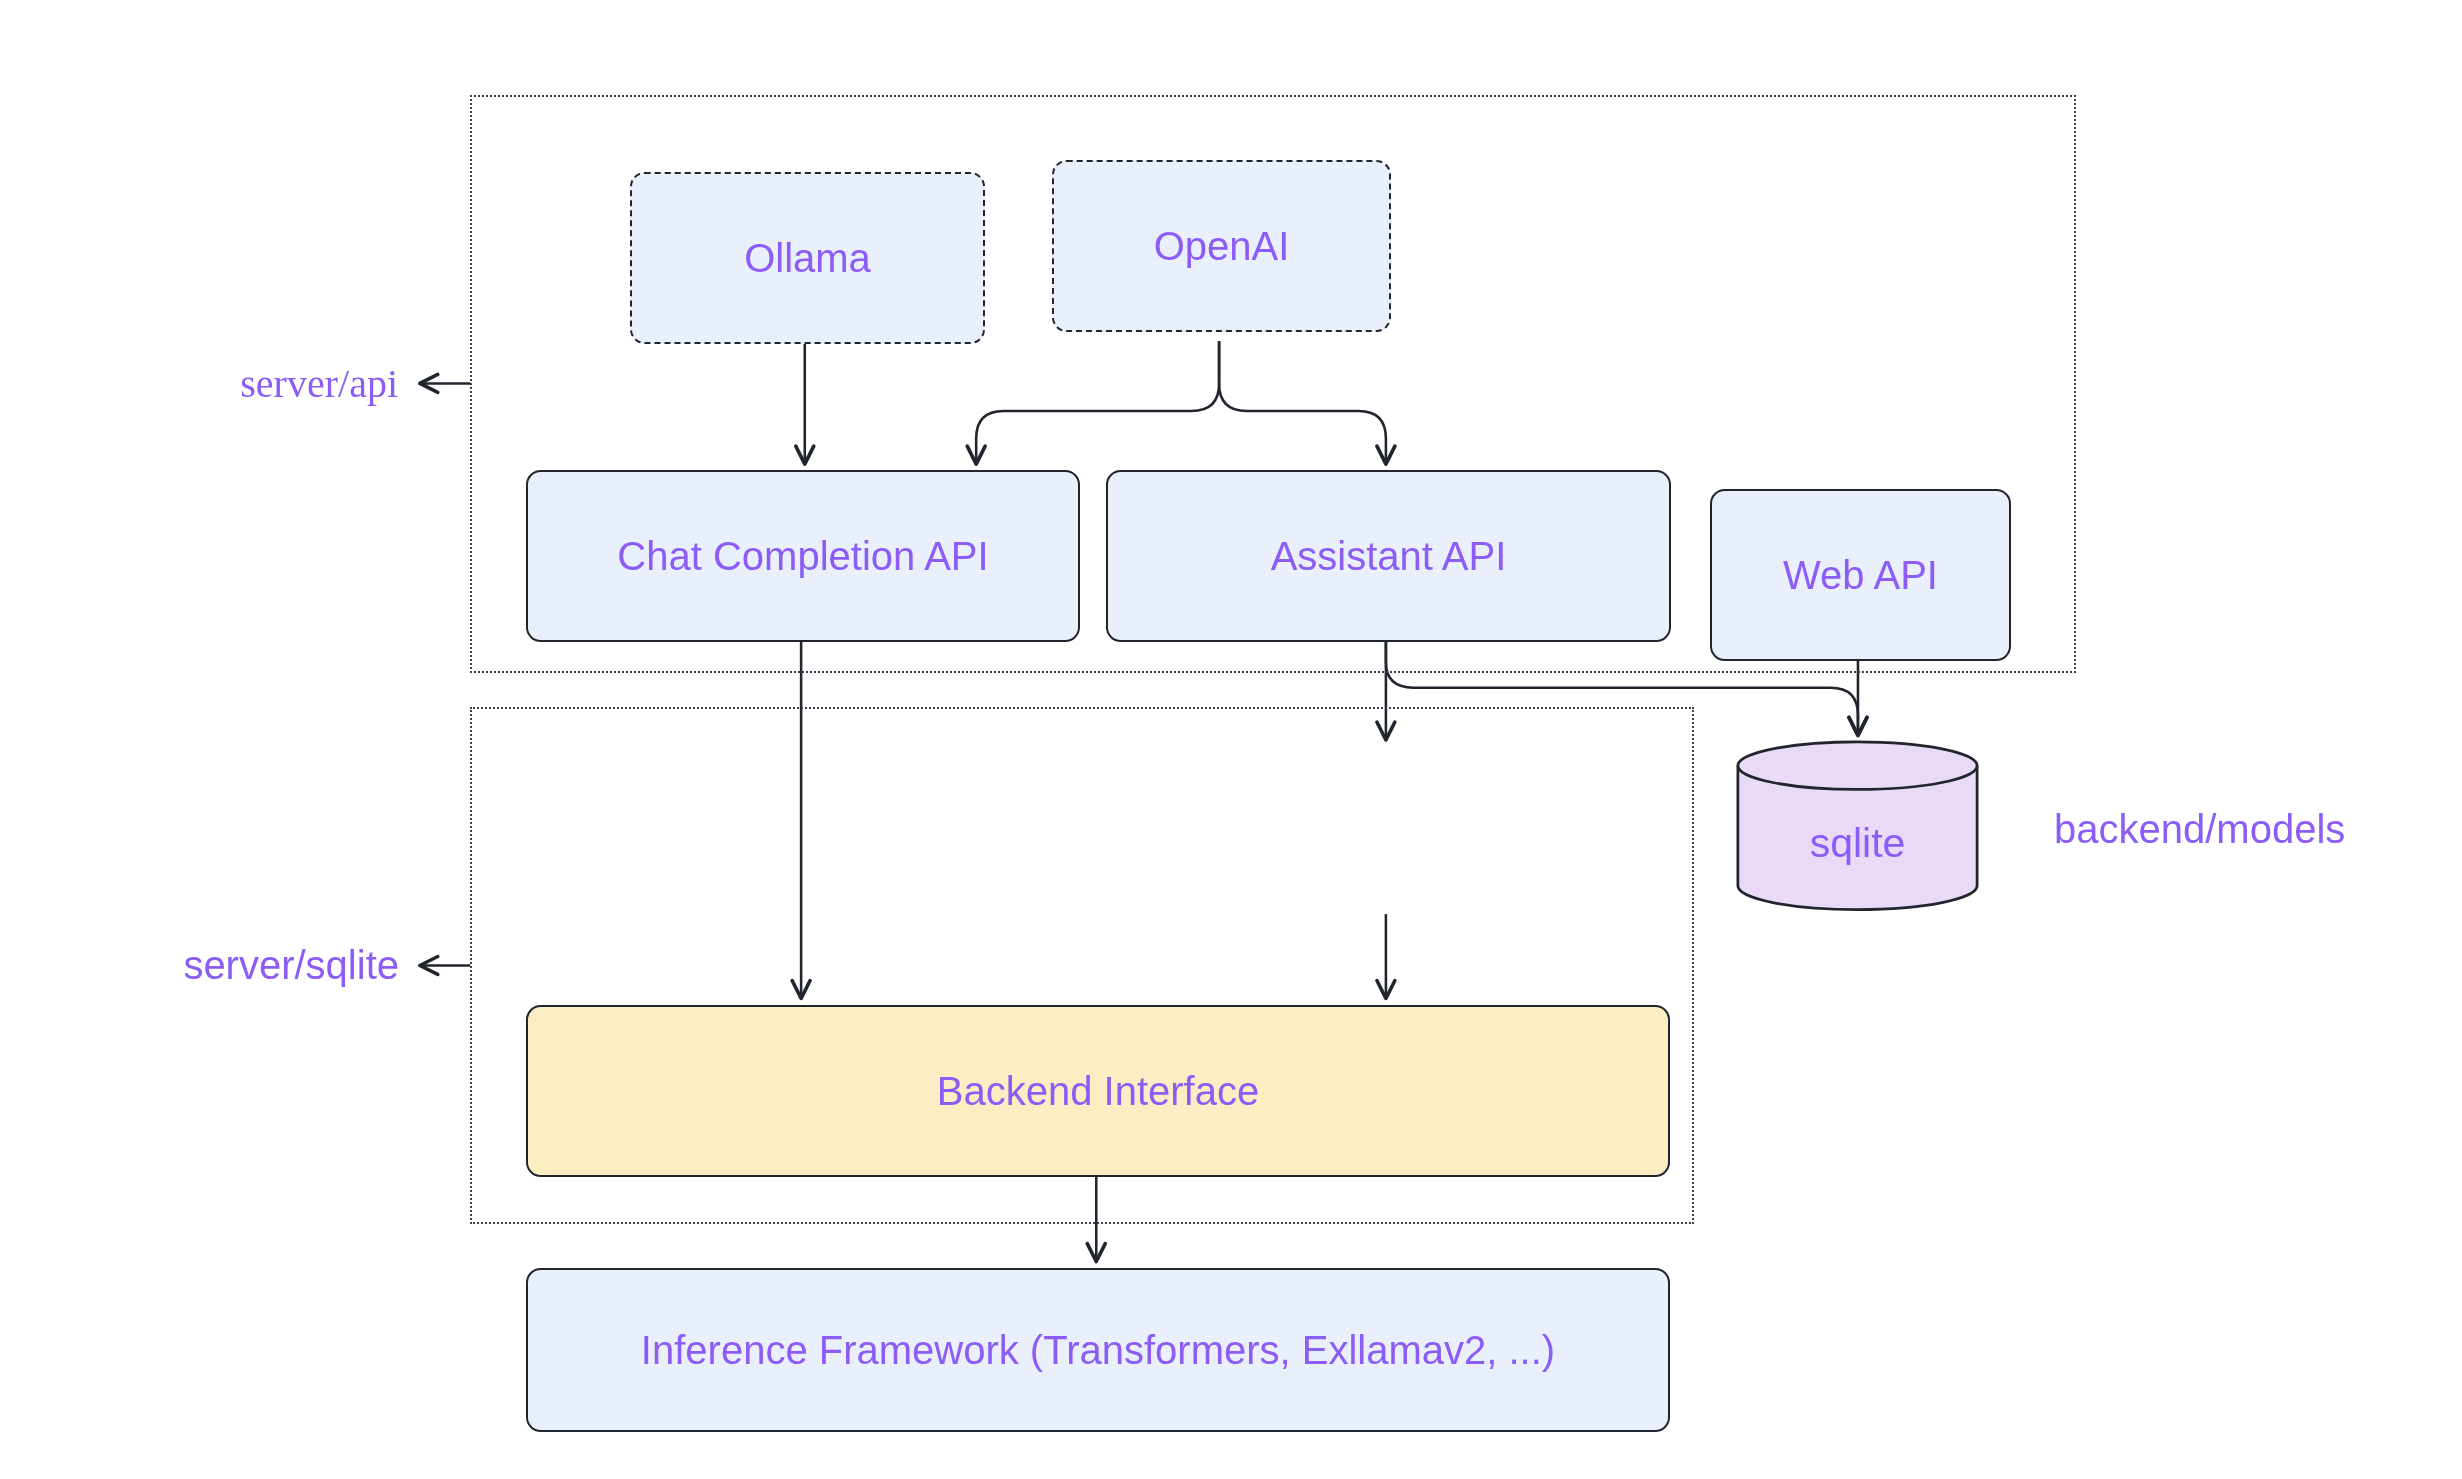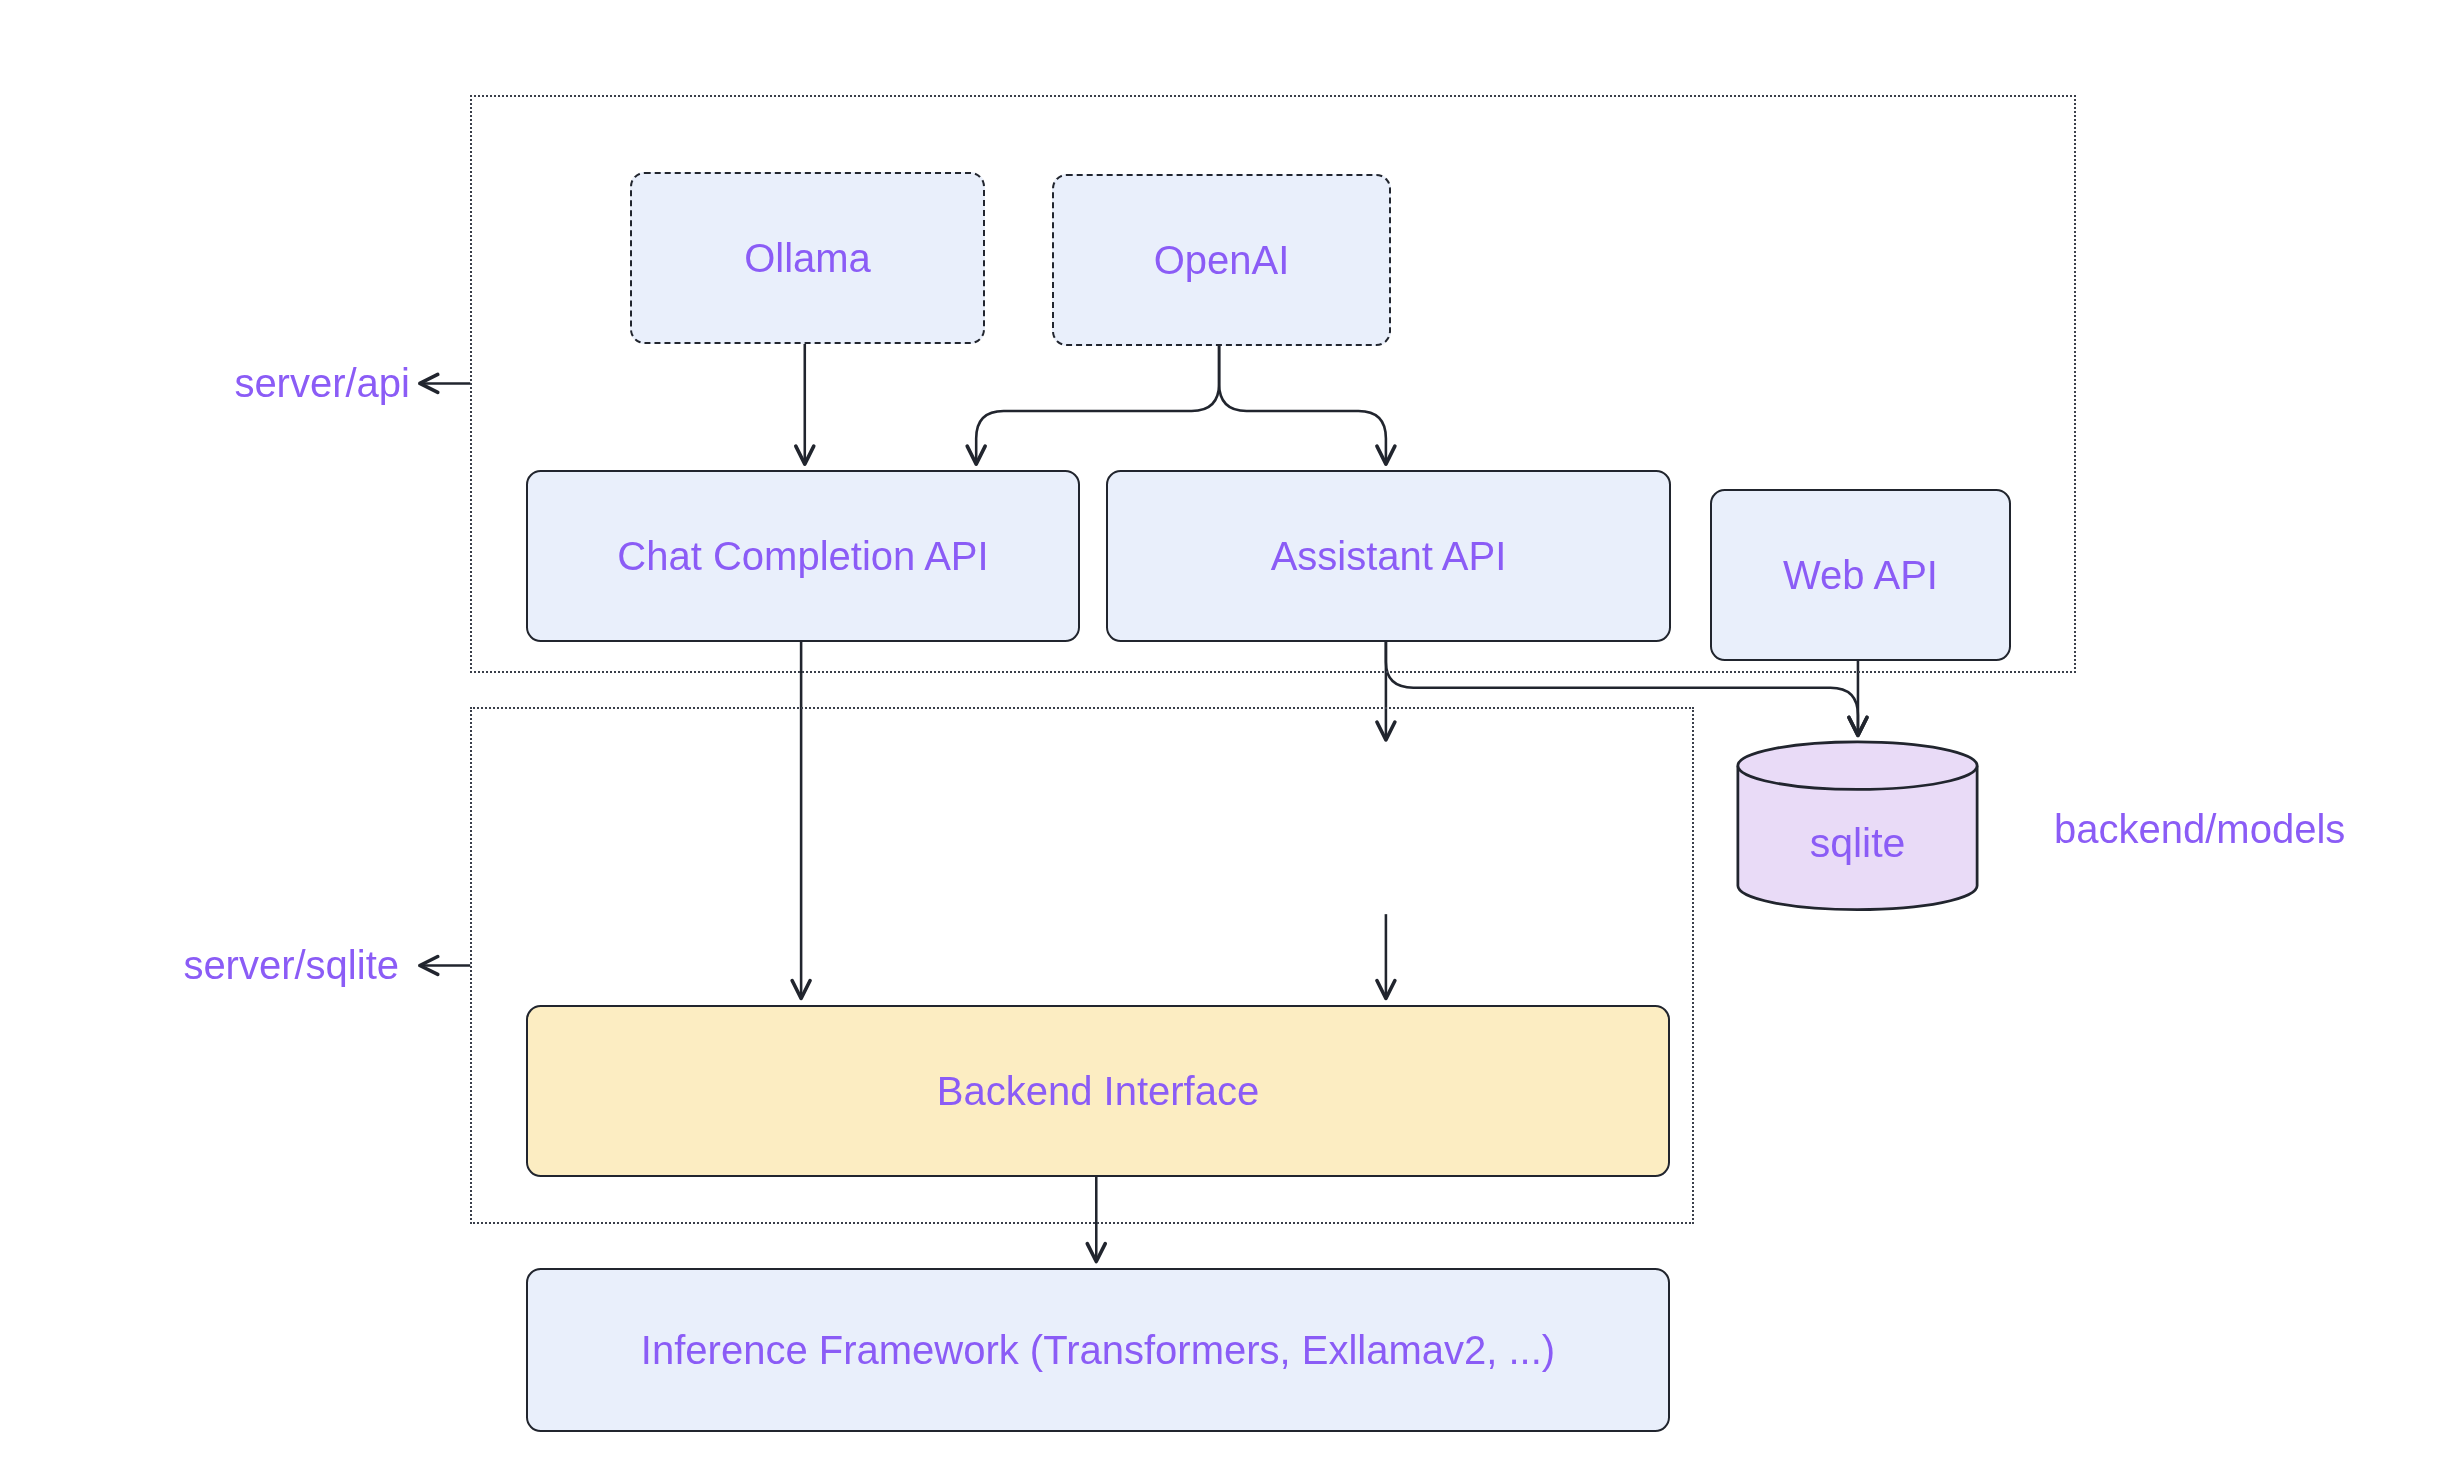--- a/index.html
+++ b/index.html
@@ -56,21 +56,21 @@
     </g>
   </svg>
 
   <div class="region" style="left:470px;top:95px;width:1602px;height:574px;"></div>
   <div class="region" style="left:470px;top:707px;width:1220px;height:513px;"></div>
 
   <div class="node dashed" style="left:630px;top:172px;width:351px;height:168px;">
     <span>Ollama</span>
   </div>
 
-  <div class="node dashed" style="left:1052px;top:174px;width:335px;height:168px;">
+  <div class="node dashed" style="left:1052px;top:160px;width:335px;height:168px;">
     <span>OpenAI</span>
   </div>
 
   <div class="node" style="left:526px;top:470px;width:550px;height:168px;">
     <span>Chat Completion API</span>
   </div>
 
   <div class="node" style="left:1106px;top:470px;width:561px;height:168px;">
     <span>Assistant API</span>
   </div>
@@ -83,20 +83,20 @@
   <div class="node yellow" style="left:526px;top:1005px;width:1140px;height:168px;">
     <span>Backend Interface</span>
   </div>
 
   <div class="node" style="left:526px;top:1268px;width:1140px;height:160px;">
     <span>Inference Framework (Transformers, Exllamav2, ...)</span>
   </div>
 
   <div class="cyl-label">sqlite</div>
 
-  <div class="side-label right-align" style="left:140px;top:356px;width:270px;">server/api</div>
+  <div class="side-label right-align" style="left:128px;top:356px;width:270px;font-family:Liberation Serif, serif;">server/api</div>
 
   <div class="side-label right-align" style="left:55px;top:938px;width:344px;">server/sqlite</div>
 
   <div class="side-label" style="left:2054px;top:802px;width:394px;">backend/models</div>
 
 </div>
 
 
 </body></html>

